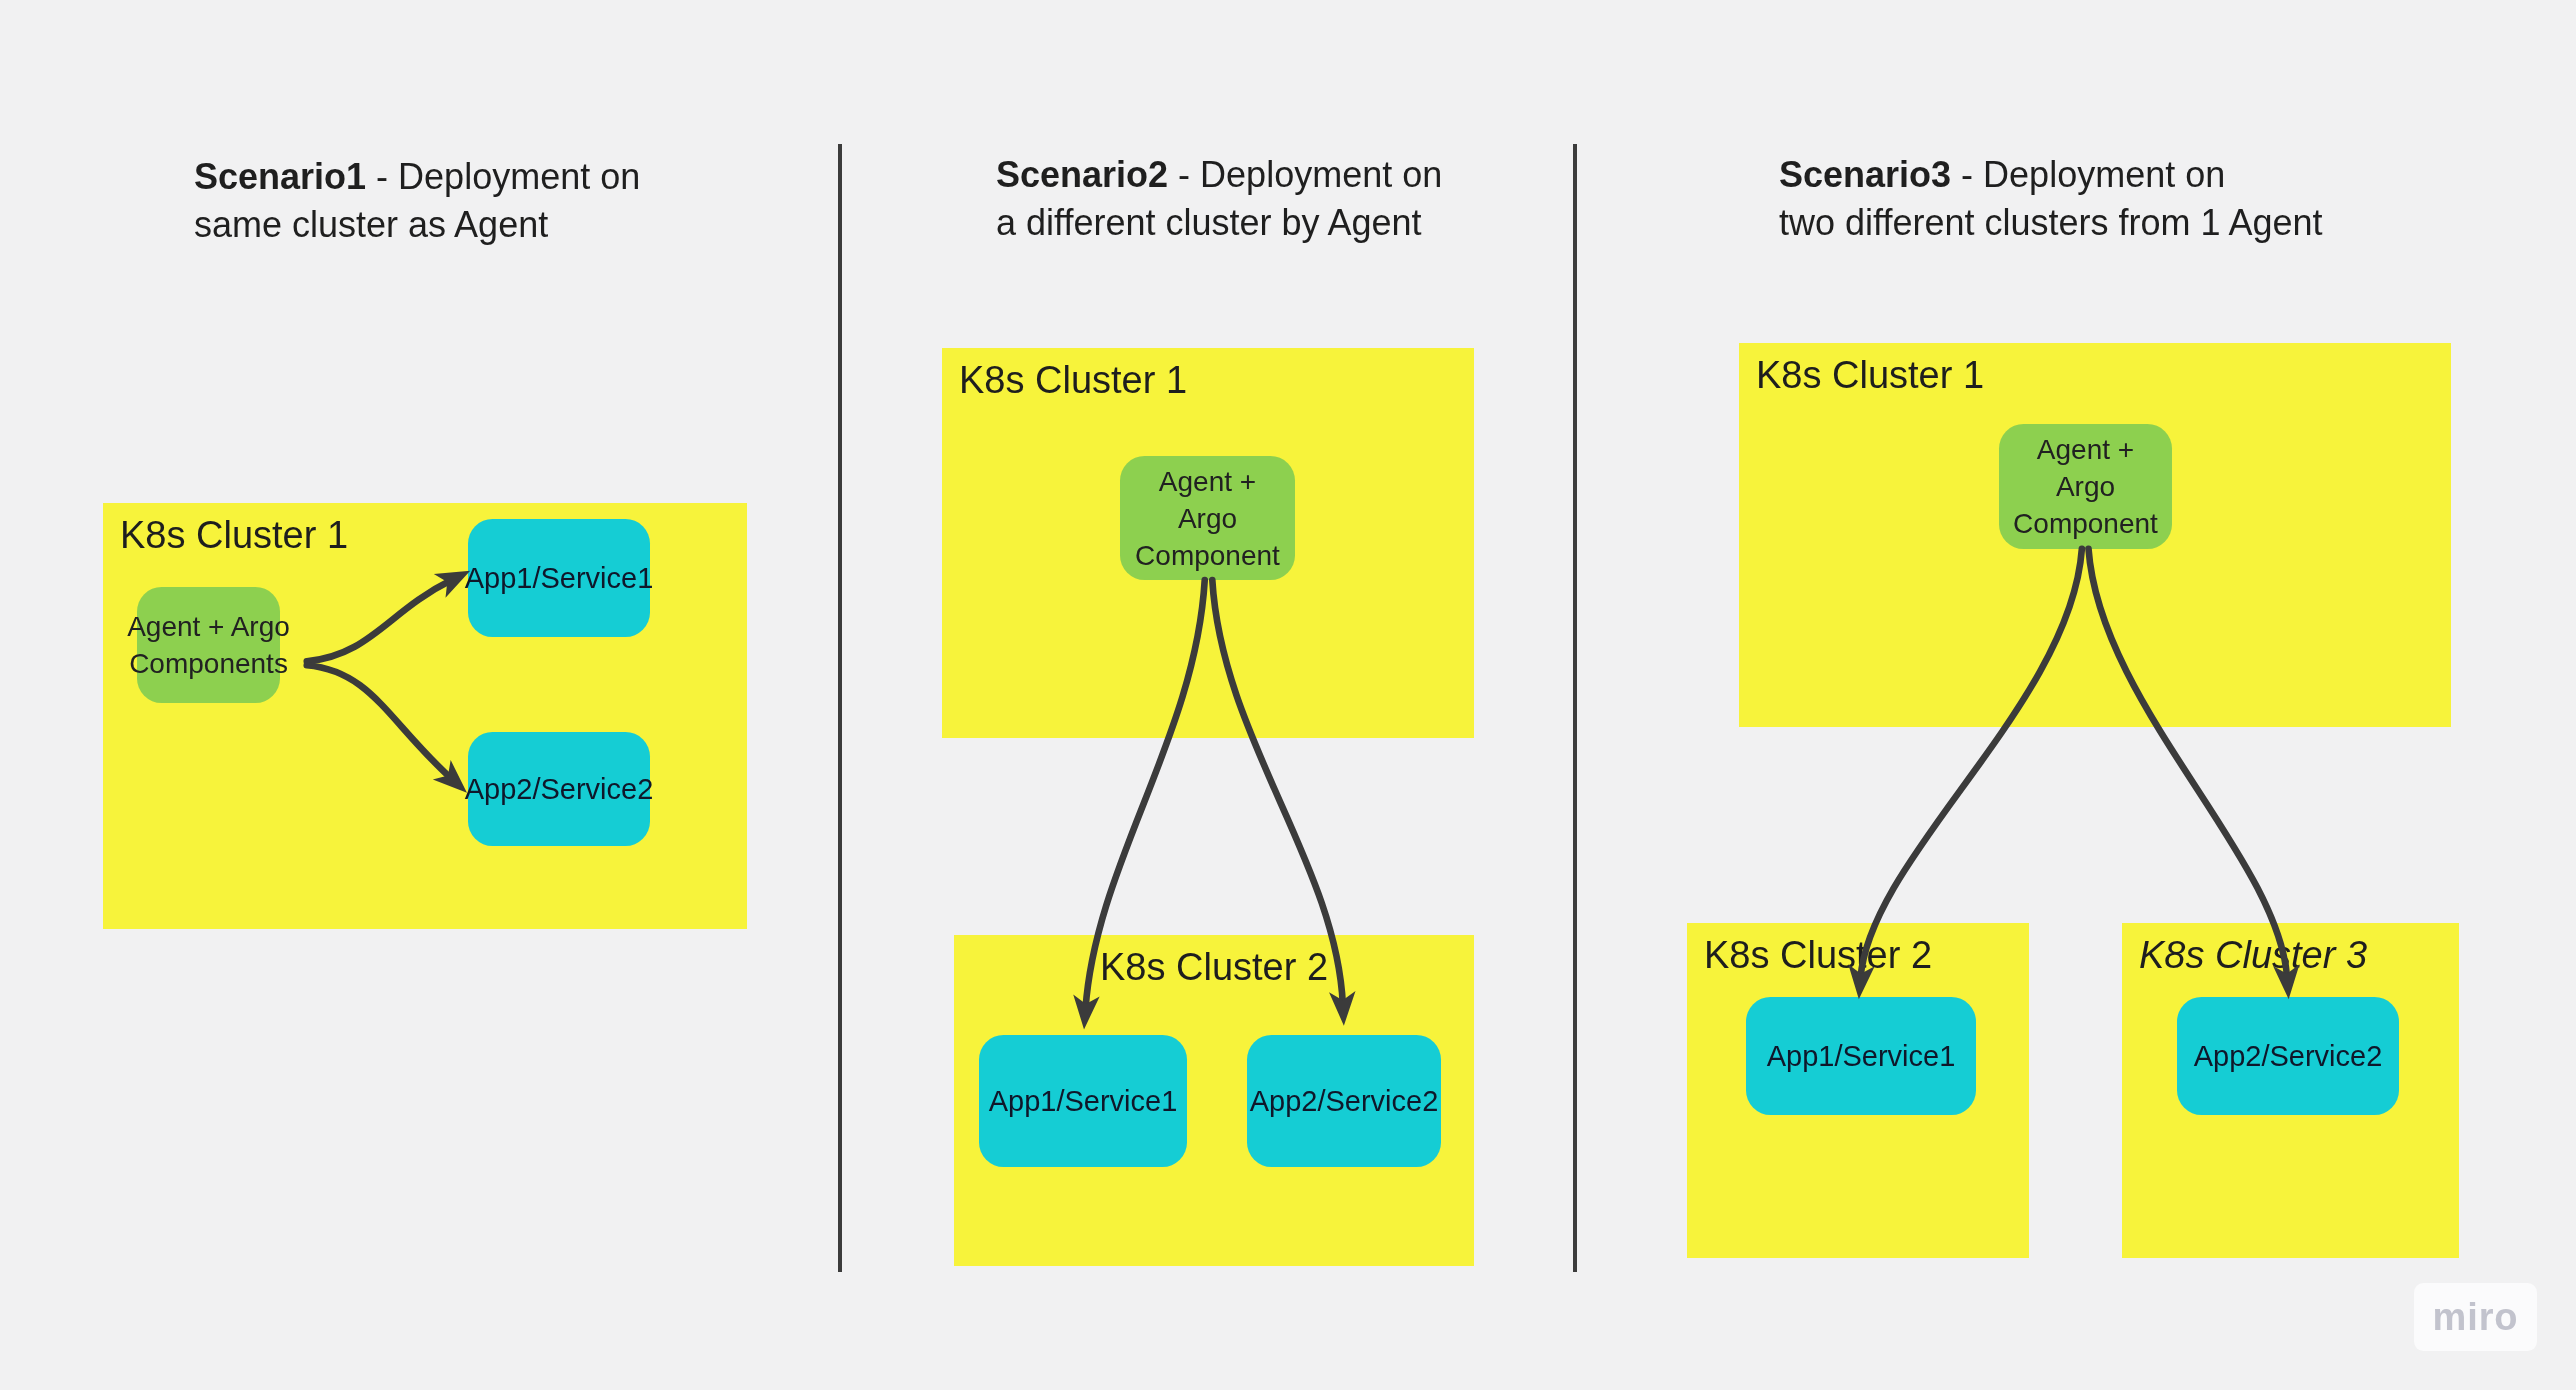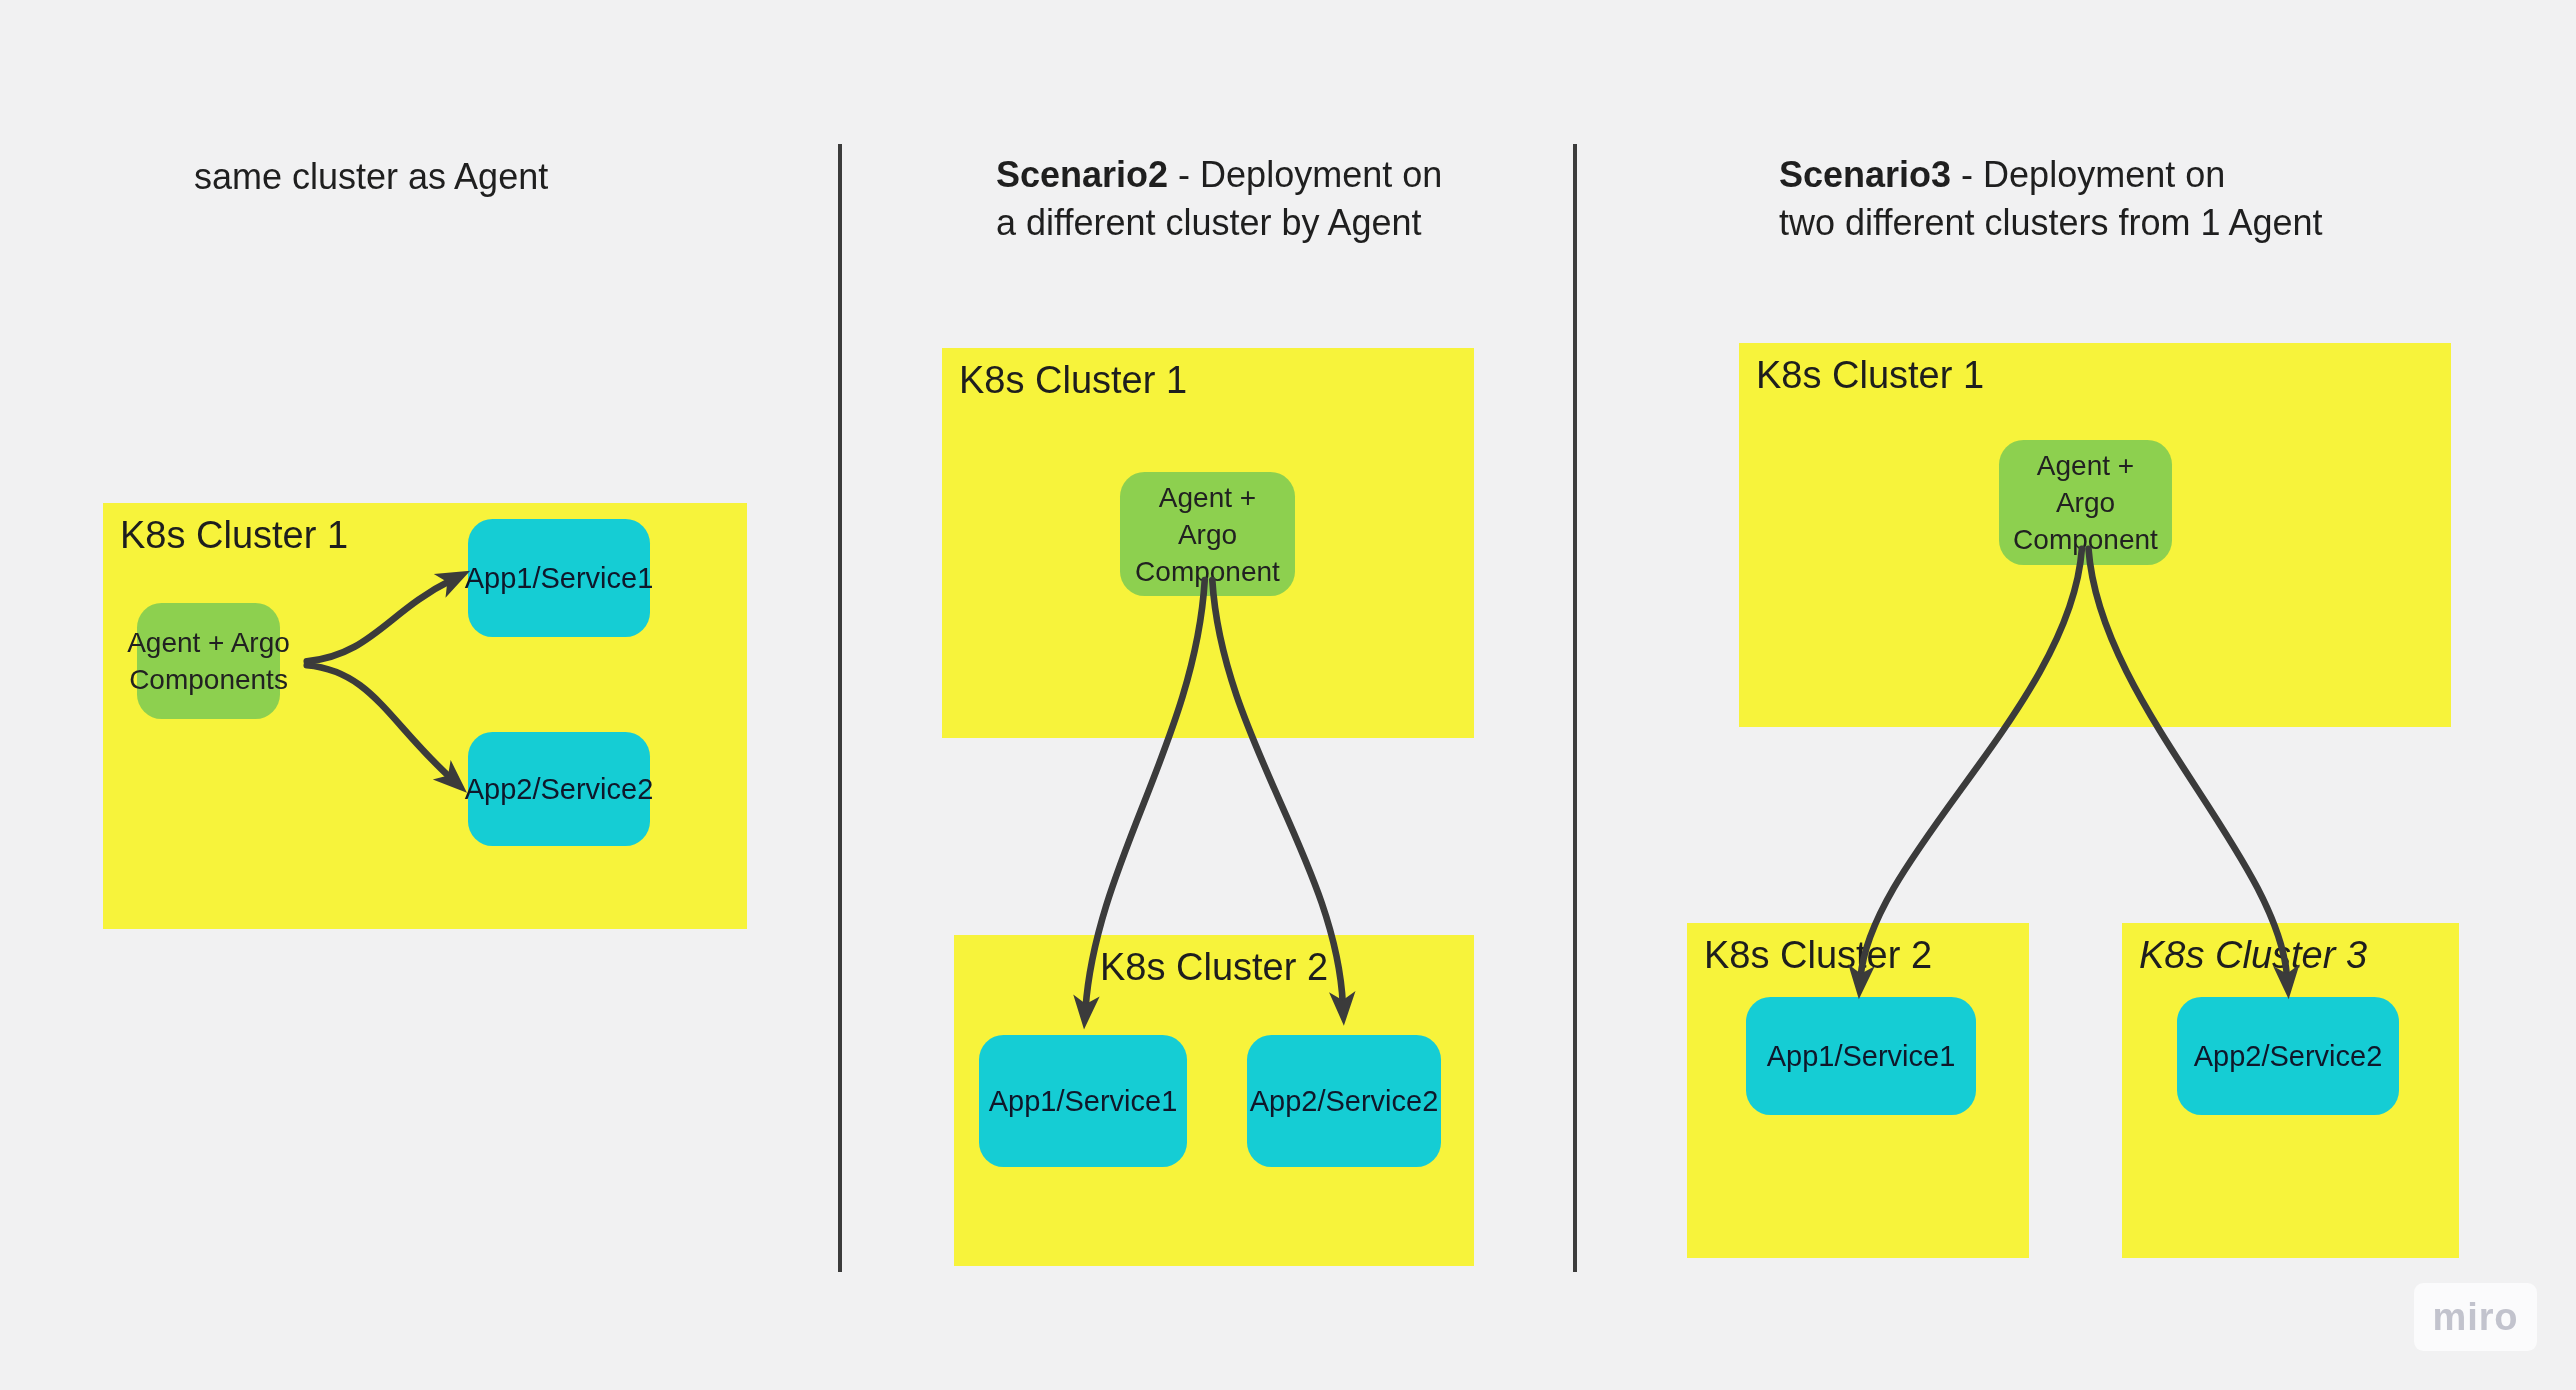--- a/index.html
+++ b/index.html
@@ -13,21 +13,21 @@
   .title{position:absolute;font-size:36px;line-height:48px;color:var(--title_text,#1f1f1f);white-space:nowrap;}
   .title .b{font-weight:700;}
   .divider{position:absolute;width:3.8px;background:var(--divider,#3c3c3c);}
   .cluster{position:absolute;background:var(--yellow,#f7f33b);margin-top:36px;}
   .cluster-label{position:absolute;font-size:38px;color:#1e1e1e;white-space:nowrap;}
   .cluster-label.tl{left:17px;top:11.4px;}
   .cluster-label.center{left:0;right:0;top:11.4px;text-align:center;}
   .agent{
     position:absolute;background:var(--green,#8dd04f);border-radius:24.6px;
     display:flex;flex-direction:column;align-items:center;justify-content:center;
-    font-size:28px;line-height:37px;color:var(--node_text,#212121);text-align:center;white-space:nowrap;margin-top:16px;
+    font-size:28px;line-height:37px;color:var(--node_text,#212121);text-align:center;white-space:nowrap;
   }
   .app{
     position:absolute;background:var(--cyan,#15cdd4);border-radius:24.6px;
     display:flex;align-items:center;justify-content:center;
     font-size:29px;color:#0f172a;white-space:nowrap;
   }
   .arrows{position:absolute;left:0;top:0;pointer-events:none;}
   .arrows path.conn{fill:none;stroke:var(--arrow,#3b3b3b);stroke-width:7;stroke-linecap:round;}
   .arrows .head{fill:var(--arrow,#3b3b3b);}
   .watermark{
@@ -36,20 +36,21 @@
     display:flex;align-items:center;justify-content:center;
     font-size:38px;font-weight:700;letter-spacing:0.9px;color:var(--watermark_text,#c2c3cd);
   }
 </style>
 </head>
 <body>
 
 <div class="canvas" style="--background: #f1f1f2; --yellow: #f7f33b; --green: #8dd04f; --cyan: #15cdd4; --arrow: #3b3b3b; --divider: #3c3c3c; --title_text: #1f1f1f; --node_text: #212121; --watermark_bg: #fbfbfc; --watermark_text: #c2c3cd;">
 
   <div class="title" style="left:194px;top:153px;">
+    <div><span class="b">Scenario1</span><span> - Deployment on</span></div>
     <div>same cluster as Agent</div>
   </div>
 
   <div class="title" style="left:996px;top:151px;">
     <div><span class="b">Scenario2</span><span> - Deployment on</span></div>
     <div>a different cluster by Agent</div>
   </div>
 
   <div class="title" style="left:1779px;top:151px;">
     <div><span class="b">Scenario3</span><span> - Deployment on</span></div>

